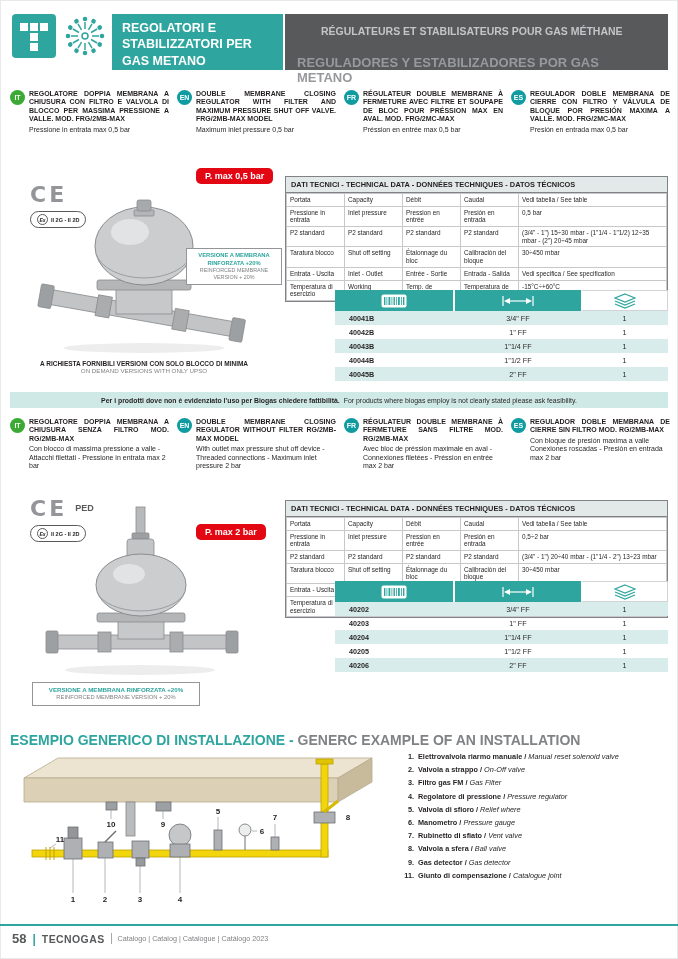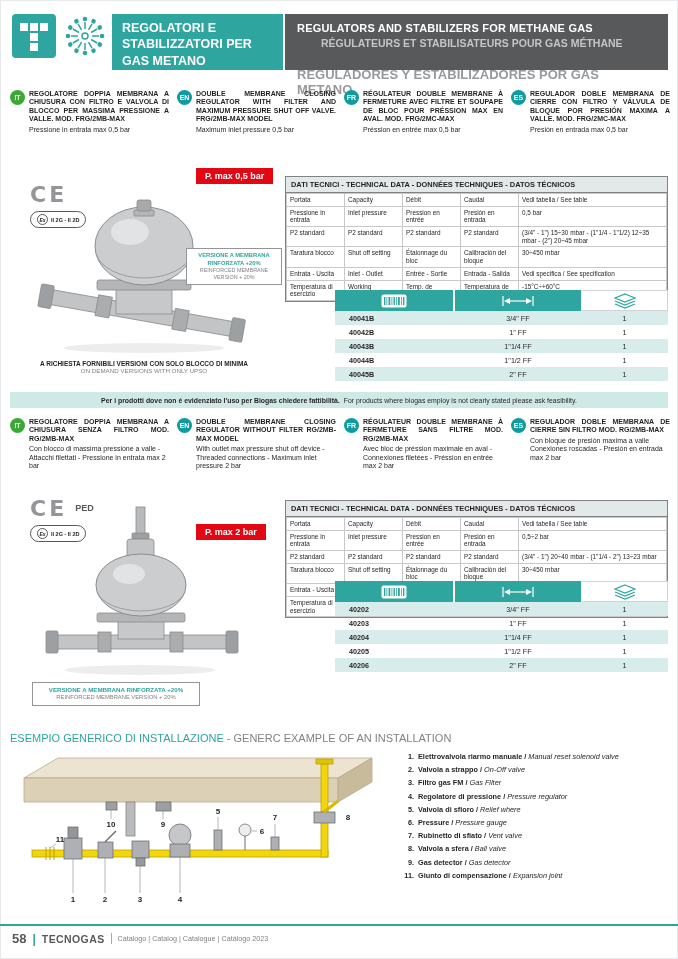--- a/index.html
+++ b/index.html
@@ -21,21 +21,21 @@
 .desc-body{flex:1;}
 .desc-title{font-weight:bold;font-size:7px;line-height:1.2;text-align:justify;}
 .desc-text{font-size:7px;line-height:1.2;margin-top:2px;}
 
 .ce-letters{font-size:22px;font-weight:bold;color:#939598;letter-spacing:3px;font-family:"DejaVu Sans",sans-serif;line-height:1;}
 .ce-row{display:flex;align-items:flex-start;gap:8px;}
 .ped{font-size:9px;font-weight:bold;color:#58595b;margin-top:5px;}
 .ex-oval{display:inline-flex;align-items:center;gap:3px;border:1px solid #58595b;border-radius:9px;padding:2px 6px;font-size:5.5px;font-weight:bold;margin-top:5px;background:#fff;}
 .ex-sym{border:1px solid #58595b;border-radius:50%;width:11px;height:11px;display:flex;align-items:center;justify-content:center;font-size:5px;font-style:italic;flex:0 0 11px;}
 
-.pmax{background:#e30613;color:#fff;font-weight:bold;font-size:9px;padding:3px 9px;border-radius:0;white-space:nowrap;}
+.pmax{background:#e30613;color:#fff;font-weight:bold;font-size:9px;padding:3px 9px;border-radius:5px;white-space:nowrap;}
 
 .reinforced{border:1px solid #939598;background:#fff;text-align:center;padding:3px 4px;}
 .reinforced .r1{color:#2ea59e;font-weight:bold;font-size:5.8px;line-height:1.3;}
 .reinforced .r2{color:#808285;font-size:5.4px;line-height:1.3;}
 
 .note1{text-align:center;}
 .note1 .n1{font-weight:bold;font-size:6.5px;}
 .note1 .n2{color:#808285;font-size:6.2px;}
 
 .tech{width:383px;border:1px solid #808285;background:#fff;}
@@ -52,21 +52,21 @@
 .ph-qty{width:87px;background:#fff;border:1px solid #d1d3d4;border-left:2px solid #fff;}
 .prod-row{display:flex;height:14px;align-items:center;font-size:7.2px;}
 .prod-body .prod-row:nth-of-type(odd){background:#d8edeb;}
 .pc{height:100%;display:flex;align-items:center;}
 .pc.code{width:120px;font-weight:bold;padding-left:14px;}
 .pc.size{width:126px;justify-content:center;}
 .pc.qty{width:87px;justify-content:center;}
 
 .biogas{left:10px;top:392px;width:658px;height:16px;background:#cfe9e6;display:flex;align-items:center;justify-content:center;gap:4px;font-size:6.9px;}
 
-.inst-title{font-size:11px;font-weight:normal;}
+.inst-title{font-size:14px;font-weight:bold;}
 .inst-title .t1{color:#2ea59e;}
 .inst-title .t2{color:#808285;}
 .inst-list{width:274px;}
 .inst-item{display:flex;font-size:7.3px;line-height:1.18;margin-bottom:4.6px;}
 .inst-num{flex:0 0 20px;text-align:right;padding-right:4px;font-weight:bold;}
 .inst-text i{font-style:italic;}
 
 .footer-line{left:0;top:924px;width:678px;height:2px;background:#2ea59e;}
 .footer{left:12px;top:931px;display:flex;align-items:center;gap:6px;}
 .fp{font-size:13px;font-weight:bold;color:#58595b;}
@@ -142,21 +142,20 @@
           <circle cx="25" cy="8" r="2.3" stroke="none"></circle>
         </g>
       <circle cx="25" cy="25" r="3" fill="none"></circle>
     </g>
   </svg>
 </div>
 <div class="abs band-teal">REGOLATORI E
 STABILIZZATORI PER
 GAS METANO</div>
 <div class="abs band-gray">
-  <div class="bg-l1">REGULATORS AND STABILIZERS FOR METHANE GAS</div>
   <div class="bg-l2">RÉGULATEURS ET STABILISATEURS POUR GAS MÉTHANE</div>
   <div class="bg-l3">REGULADORES Y ESTABILIZADORES POR GAS METANO</div>
 </div>
 
 <div class="abs desc-row" style="top:90px">
   <div class="desc">
       <span class="badge" style="background: rgb(58, 170, 53);">IT</span>
       <div class="desc-body">
         <div class="desc-title">REGOLATORE DOPPIA MEMBRANA A CHIUSURA CON FILTRO E VALVOLA DI BLOCCO PER MASSIMA PRESSIONE A VALLE. MOD. FRG/2MB-MAX</div>
         <div class="desc-text">Pressione in entrata max 0,5 bar</div>
@@ -621,37 +620,37 @@
     <div class="inst-item">
       <span class="inst-num">4.</span>
       <span class="inst-text"><b>Regolatore di pressione /</b> <i>Pressure regulator</i></span>
     </div>
     <div class="inst-item">
       <span class="inst-num">5.</span>
       <span class="inst-text"><b>Valvola di sfioro /</b> <i>Relief where</i></span>
     </div>
     <div class="inst-item">
       <span class="inst-num">6.</span>
-      <span class="inst-text"><b>Pressure /</b> <i>Pressure gauge</i></span>
+      <span class="inst-text"><b>Manometro /</b> <i>Pressure gauge</i></span>
     </div>
     <div class="inst-item">
       <span class="inst-num">7.</span>
       <span class="inst-text"><b>Rubinetto di sfiato /</b> <i>Vent valve</i></span>
     </div>
     <div class="inst-item">
       <span class="inst-num">8.</span>
       <span class="inst-text"><b>Valvola a sfera /</b> <i>Ball valve</i></span>
     </div>
     <div class="inst-item">
       <span class="inst-num">9.</span>
       <span class="inst-text"><b>Gas detector /</b> <i>Gas detector</i></span>
     </div>
     <div class="inst-item">
       <span class="inst-num">11.</span>
-      <span class="inst-text"><b>Giunto di compensazione /</b> <i>Expansion joint</i></span>
+      <span class="inst-text"><b>Giunto di compensazione /</b> <i>Catalogue joint</i></span>
     </div>
 </div>
 
 <div class="abs footer-line"></div>
 <div class="abs footer">
   <span class="fp">58</span>
   <span class="fd">|</span>
   <span class="fb">TECNOGAS</span>
   <span class="fv"></span>
   <span class="fc">Catalogo | Catalog | Catalogue | Catálogo 2023</span>

